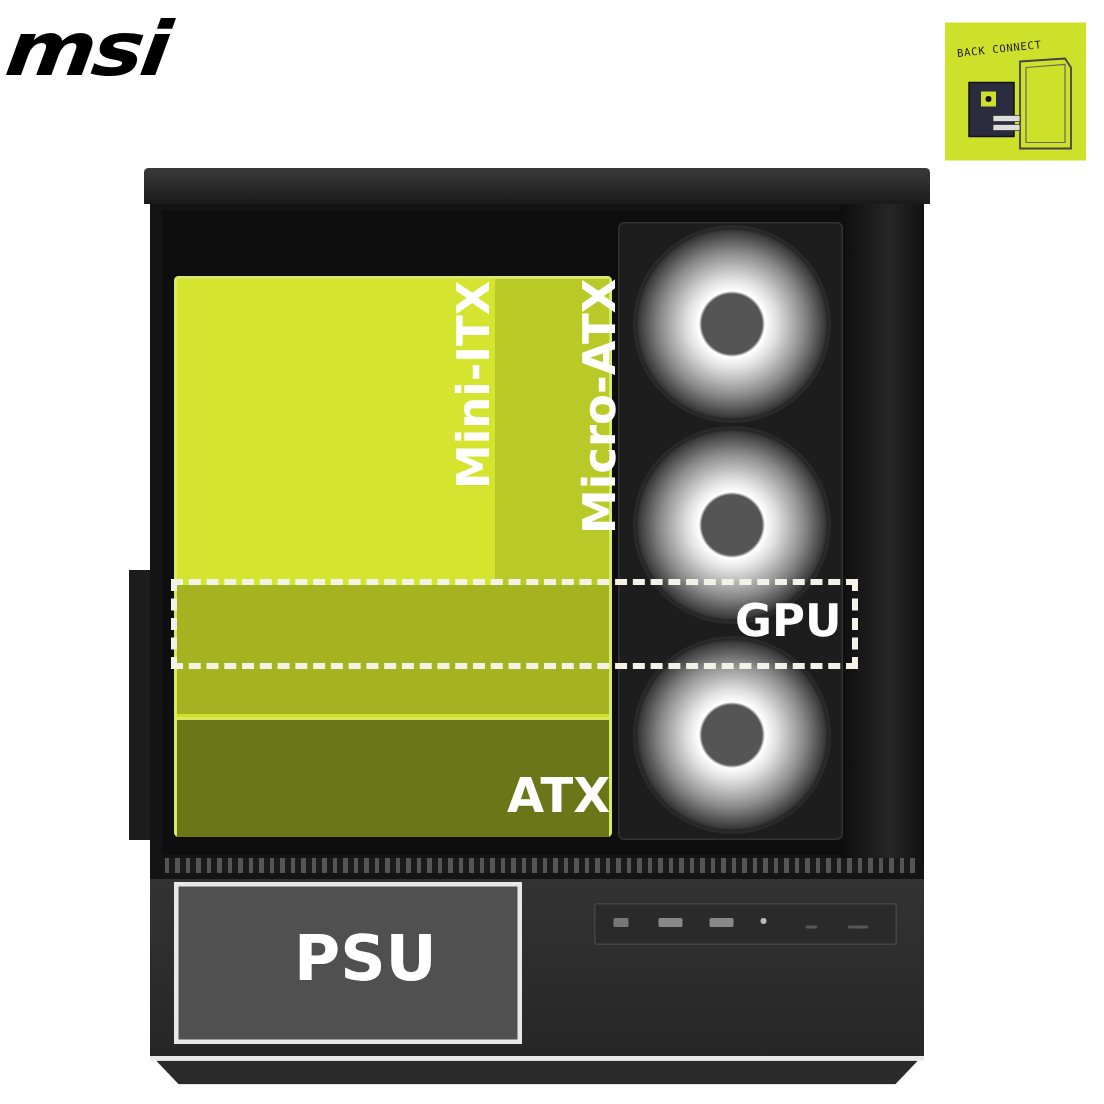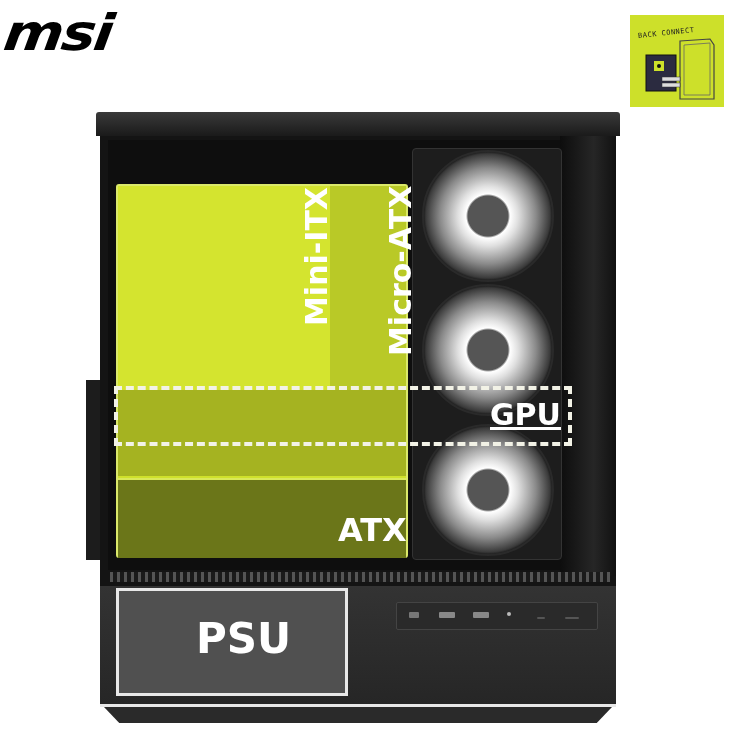--- a/index.html
+++ b/index.html
@@ -26,21 +26,21 @@
   .zone-full { left:116px; top:184px; width:292px; height:374px; background:#cfe12c; border:2px solid #dbe96a; border-radius:3px; box-sizing:border-box; }
   .zone-mini { left:118px; top:186px; width:212px; height:204px; background:#d4e42f; }
   .zone-micro { left:330px; top:186px; width:76px; height:204px; background:#b9c927; }
   .zone-mid { left:118px; top:390px; width:288px; height:86px; background:#a5b321; }
   .zone-atx { left:118px; top:478px; width:288px; height:78px; background:#6b7619; border-top:2px solid #d9e85a; }
 
   .label { color:#fff; font-weight:bold; font-family:"DejaVu Sans", sans-serif; white-space:nowrap; line-height:1; }
   .lbl-mini { left:302px; top:326px; font-size:30px; transform:rotate(-90deg); transform-origin:left top; }
   .lbl-micro { left:386px; top:356px; font-size:30px; transform:rotate(-90deg); transform-origin:left top; }
   .lbl-atx { left:338px; top:514px; font-size:32px;text-align:right; }
-  .lbl-gpu { left:490px; top:400px; font-size:30px;text-decoration:underline; }
+  .lbl-gpu { left:490px; top:400px; font-size:30px; }
   .lbl-psu { left:196px; top:618px; font-size:42px; }
 
   .gpu-box { left:114px; top:386px; width:458px; height:60px; border:4px dashed #f2f2e6; box-sizing:border-box; }
 
   
   .shroud { left:100px; top:586px; width:516px; height:118px; background:linear-gradient(#333,#262626); }
   .vent-row { left:110px; top:572px; width:500px; height:10px; background:repeating-linear-gradient(90deg,#555 0 3px,#1a1a1a 3px 7px); }
   .psu-box { left:116px; top:588px; width:232px; height:108px; background:#505050; border:3px solid #e8e8e8; box-sizing:border-box; }
   .io-panel { left:396px; top:602px; width:200px; height:26px; background:#2a2a2a; border:1px solid #444; border-radius:2px; }
   .io-port { top:9px; height:6px; background:#888; border-radius:1px; }

